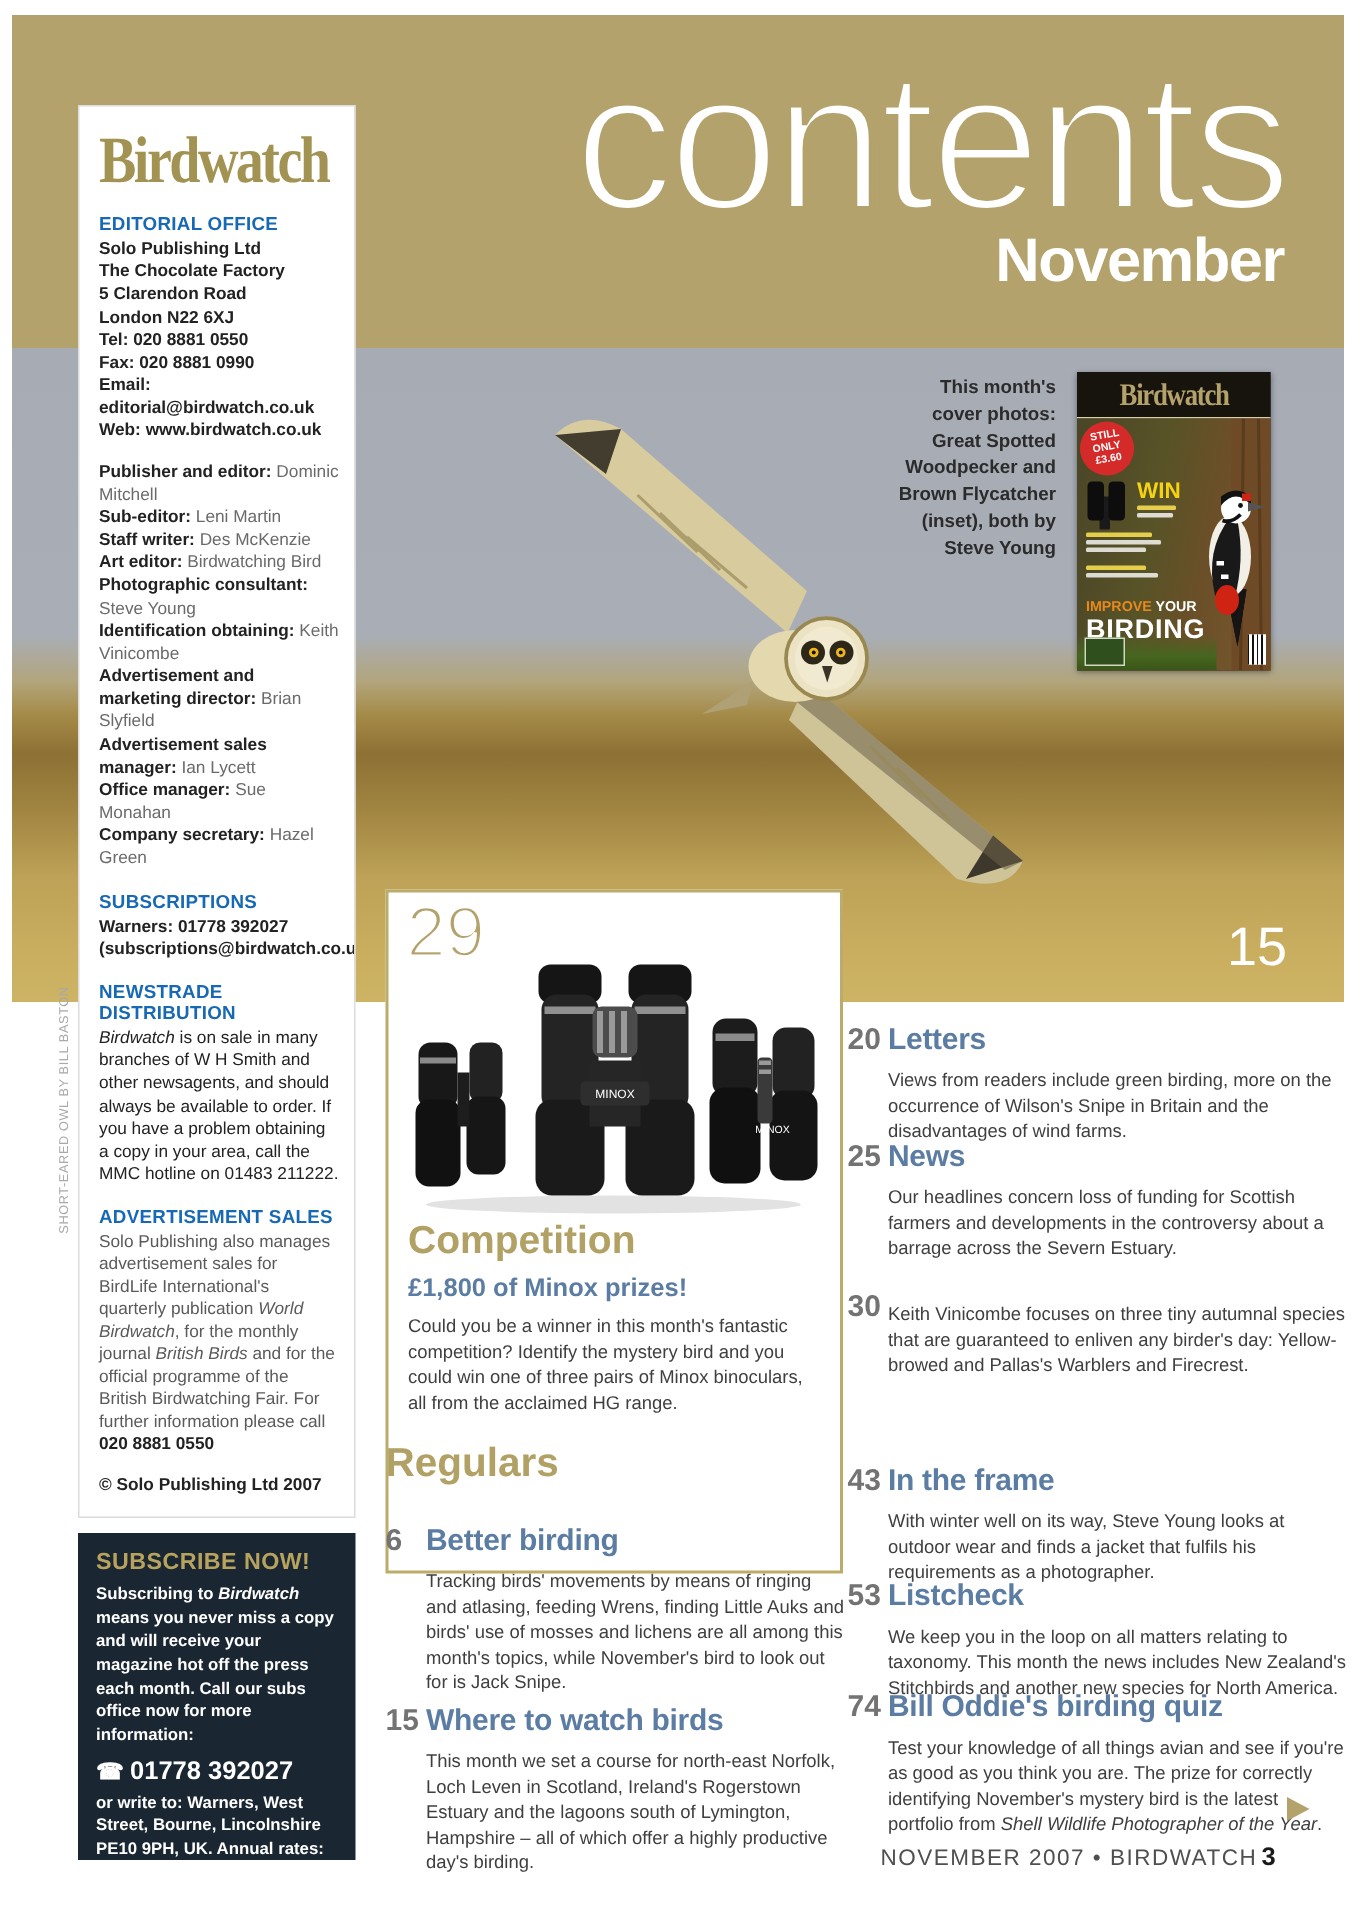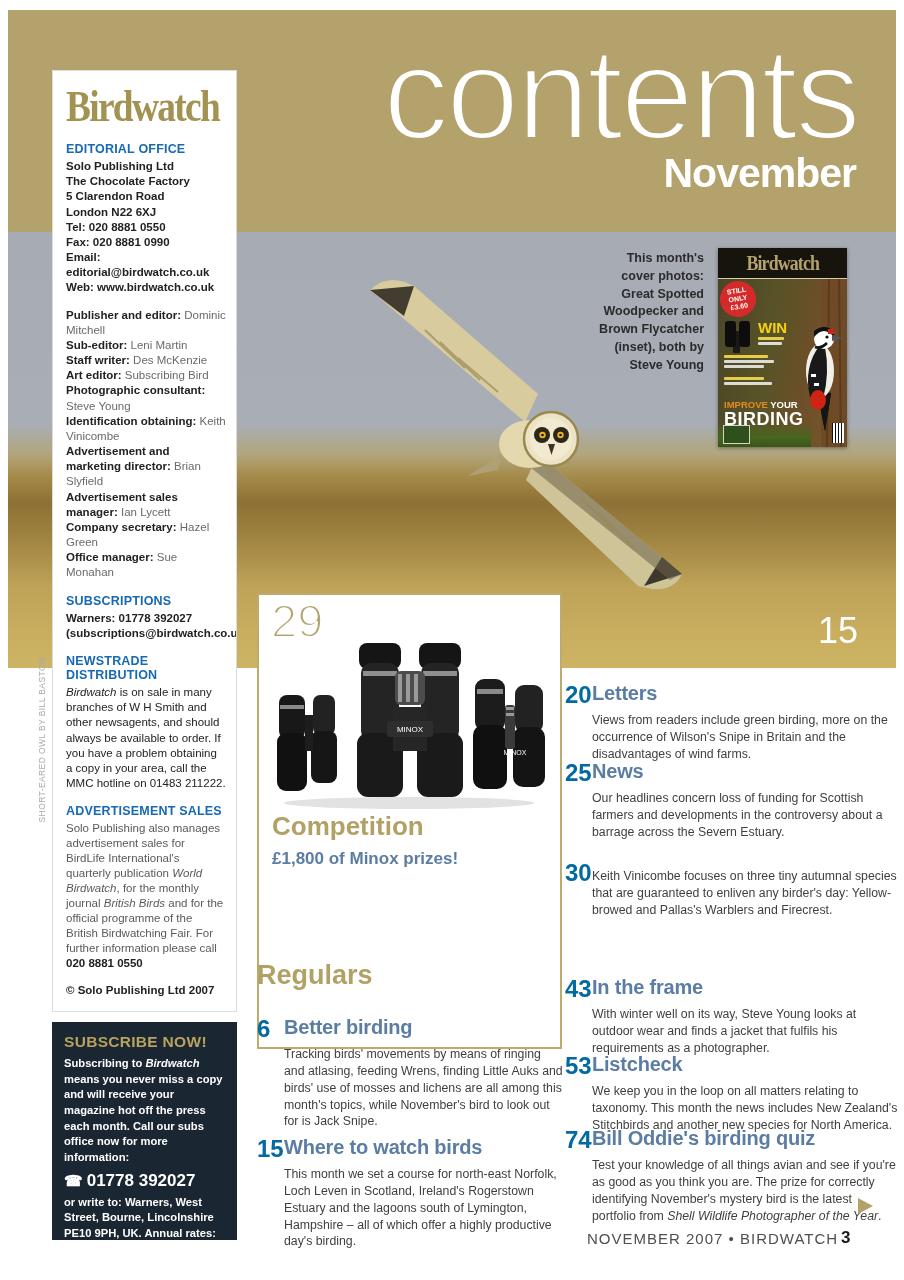--- a/index.html
+++ b/index.html
@@ -87,21 +87,21 @@
     -webkit-text-stroke:2px #fff;line-height:1.1;}
   .binoc-svg{position:absolute;left:10px;top:38px;width:281px;height:178px;}
   .comp-title{position:absolute;left:13px;top:216px;color:#b2a164;font-weight:bold;font-size:26px;}
   .comp-sub{position:absolute;left:13px;top:254px;color:#5b7da3;font-weight:bold;font-size:17px;}
   .comp-body{position:absolute;left:13px;top:281px;width:277px;font-size:12.3px;color:#3f3f3f;
     line-height:1.38;}
 
   
   .regulars-h{left:257px;top:960px;color:#b2a164;font-weight:bold;font-size:27px;}
   .entry{position:absolute;display:flex;}
-  .e-num{width:27px;flex:none;color:#0369a1;font-weight:bold;font-size:24px;line-height:1.1;}
+  .e-num{width:27px;flex:none;color:#737373;font-weight:bold;font-size:20px;line-height:1.1;}
   .e-title{color:#5b7da3;font-weight:bold;font-size:20px;line-height:1.1;letter-spacing:-.2px;}
   .e-body{margin-top:8px;font-size:12.3px;color:#3f3f3f;line-height:1.37;}
 
   
   .footer-issue{left:587px;top:1230px;font-size:15px;color:#4f4f4f;letter-spacing:1px;}
   .footer-page{left:841px;top:1228px;font-size:17px;font-weight:bold;color:#1a1a1a;}
   .next-arrow{left:858px;top:1198px;width:0;height:0;border-left:15px solid #b3a26b;
     border-top:8px solid transparent;border-bottom:8px solid transparent;}
 </style>
 </head>
@@ -214,27 +214,27 @@
     <div class="side-line">London N22 6XJ</div>
     <div class="side-line">Tel: 020 8881 0550</div>
     <div class="side-line">Fax: 020 8881 0990</div>
     <div class="side-line">Email: editorial@birdwatch.co.uk</div>
     <div class="side-line">Web: www.birdwatch.co.uk</div>
 
     <div style="height:12px;"></div>
     <div class="staff-item"><b>Publisher and editor:</b> <span class="nm">Dominic Mitchell</span></div>
     <div class="staff-item"><b>Sub-editor:</b> <span class="nm">Leni Martin</span></div>
     <div class="staff-item"><b>Staff writer:</b> <span class="nm">Des McKenzie</span></div>
-    <div class="staff-item"><b>Art editor:</b> <span class="nm">Subscribing Bird</span></div>
+    <div class="staff-item"><b>Art editor:</b> <span class="nm">Birdwatching Bird</span></div>
     <div class="staff-item"><b>Photographic consultant:</b> <span class="nm">Steve Young</span></div>
     <div class="staff-item"><b>Identification obtaining:</b> <span class="nm">Keith Vinicombe</span></div>
     <div class="staff-item"><b>Advertisement and marketing director:</b> <span class="nm">Brian Slyfield</span></div>
     <div class="staff-item"><b>Advertisement sales manager:</b> <span class="nm">Ian Lycett</span></div>
+    <div class="staff-item"><b>Office manager:</b> <span class="nm">Sue Monahan</span></div>
     <div class="staff-item"><b>Company secretary:</b> <span class="nm">Hazel Green</span></div>
-    <div class="staff-item"><b>Office manager:</b> <span class="nm">Sue Monahan</span></div>
 
     <div class="side-h">SUBSCRIPTIONS</div>
     <div class="side-line">Warners: 01778 392027</div>
     <div class="side-line">(subscriptions@birdwatch.co.uk)</div>
 
     <div class="side-h">NEWSTRADE DISTRIBUTION</div>
     <div class="side-p-bold"><span class="it">Birdwatch</span><span> is on sale in many branches of W H Smith and other newsagents, and should always be available to order. If you have a problem obtaining a copy in your area, call the MMC hotline on 01483 211222.</span></div>
 
     <div class="side-h">ADVERTISEMENT SALES</div>
     <div class="side-p"><span>Solo Publishing also manages advertisement sales for BirdLife International's quarterly publication </span><span class="it">World Birdwatch</span><span>, for the monthly journal </span><span class="it">British Birds</span><span> and for the official programme of the British Birdwatching Fair. For further information please call </span><b style="color:#222">020 8881 0550</b></div>
@@ -290,20 +290,21 @@
         <rect x="129" y="41" width="4" height="28" fill="#9a9a9a"></rect>
         <rect x="137" y="41" width="4" height="28" fill="#9a9a9a"></rect>
         <rect x="145" y="41" width="4" height="28" fill="#9a9a9a"></rect>
         <rect x="124" y="74" width="34" height="44" fill="#262626"></rect>
         <rect x="118" y="88" width="46" height="16" rx="3" fill="#2e2e2e"></rect>
         <text x="141" y="99" font-size="8" fill="#fff" text-anchor="middle" font-family="Liberation Sans, sans-serif">MINOX</text>
       </g>
     </svg>
     <div class="comp-title">Competition</div>
     <div class="comp-sub">£1,800 of Minox prizes!</div>
+    <div class="comp-body">Could you be a winner in this month's fantastic competition? Identify the mystery bird and you could win one of three pairs of Minox binoculars, all from the acclaimed HG range.</div>
   </div>
 
   <div class="abs regulars-h">Regulars</div>
 
   <div class="entry" style="left:257px;top:1016px;width:306px;">
     <div class="e-num">6</div>
     <div>
         <div class="e-title">Better birding</div>
          <div class="e-body">Tracking birds' movements by means of ringing and atlasing, feeding Wrens, finding Little Auks and birds' use of mosses and lichens are all among this month's topics, while November's bird to look out for is Jack Snipe.</div>
       </div>

